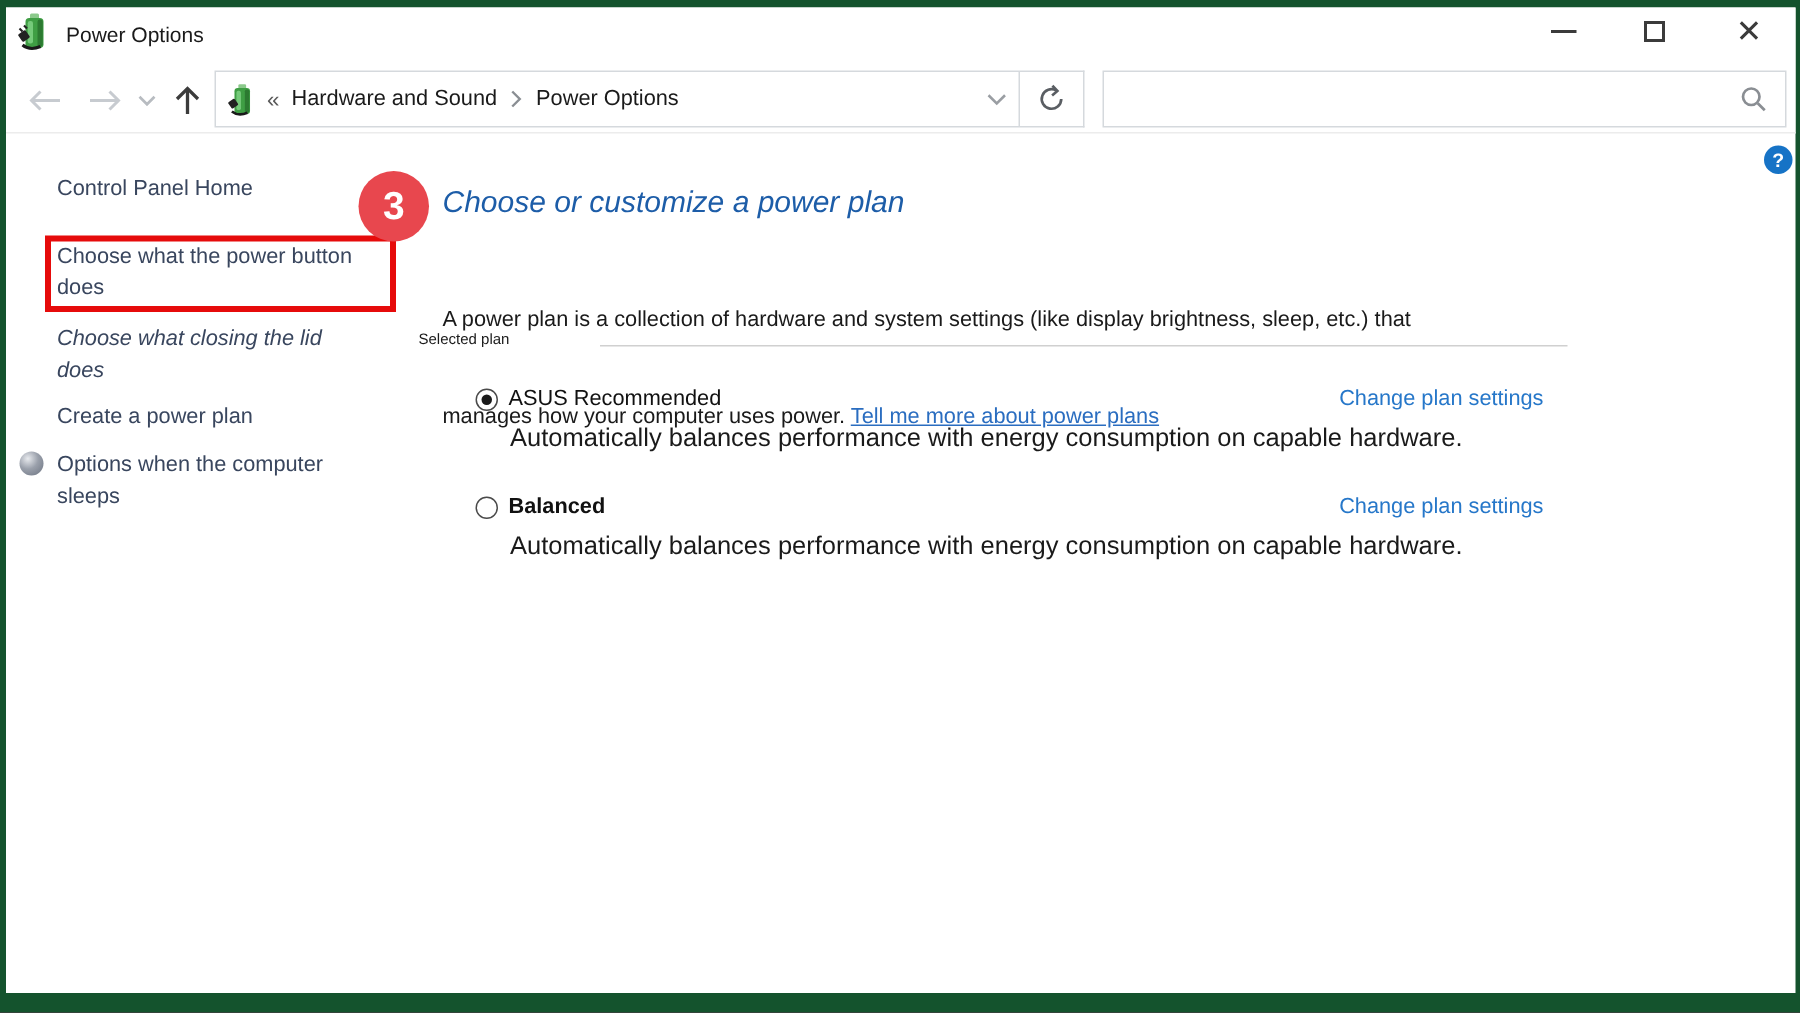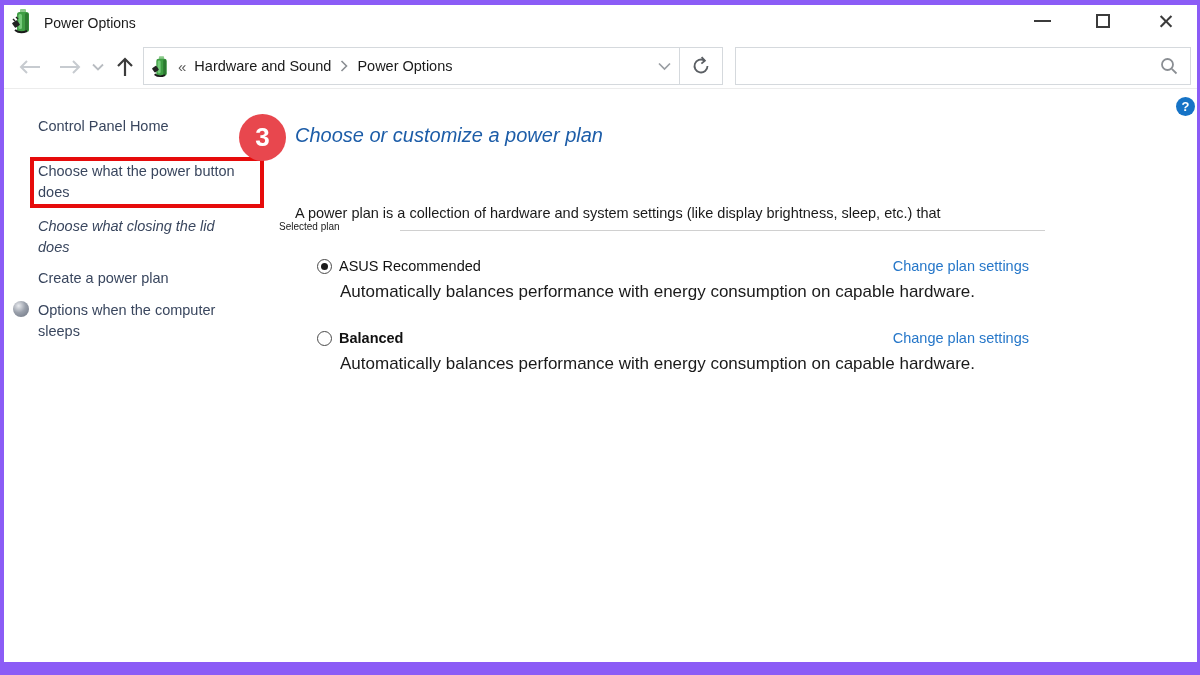--- a/index.html
+++ b/index.html
@@ -1,18 +1,18 @@
 <!DOCTYPE html>
 <html><head>
 <meta charset="utf-8">
 <style>
   * { margin:0; padding:0; box-sizing:border-box; }
   html,body { width:1200px; height:675px; background:#000; overflow:hidden;
               font-family:"Liberation Sans","DejaVu Sans",sans-serif; }
-  .stage { position:relative; width:1200px; height:675px; background:#8b5cf6; }
+  .stage { position:relative; width:1200px; height:675px; background:#14532d; }
   .window { position:absolute; left:4px; top:5px; width:1193px; height:657px;
             background:#fff; }
 
   
   .titlebar { position:absolute; left:0; top:0; width:100%; height:39px; background:#fff; }
   .app-icon { position:absolute; left:8px; top:3px; width:22px; height:26px; }
   .title-text { position:absolute; left:40px; top:10px; font-size:14px; color:#1a1a1a; }
   .winbtn { position:absolute; top:0; width:46px; height:32px; display:flex;
             align-items:center; justify-content:center; }
   .btn-min  { left:1015px; } .btn-max { left:1076px; } .btn-close { left:1139px; }
@@ -202,20 +202,21 @@
 
     <div class="highlight-box"></div>
     <div class="step-badge">
       <span>3</span>
     </div>
 
     <h1 class="main-heading">Choose or customize a power plan</h1>
 
     <div class="para">
       <span class="para-line">A power plan is a collection of hardware and system settings (like display brightness, sleep, etc.) that</span>
+      <span class="para-line"><span>manages how your computer uses power. </span><a class="body-link">Tell me more about power plans</a></span>
     </div>
 
     <div class="section-label">Selected plan</div>
     <div class="section-rule"></div>
 
     <div class="plan-row row1">
       <span class="radio checked"></span>
       <span class="plan-name">ASUS Recommended</span>
       <a class="plan-link">Change plan settings</a>
     </div>

